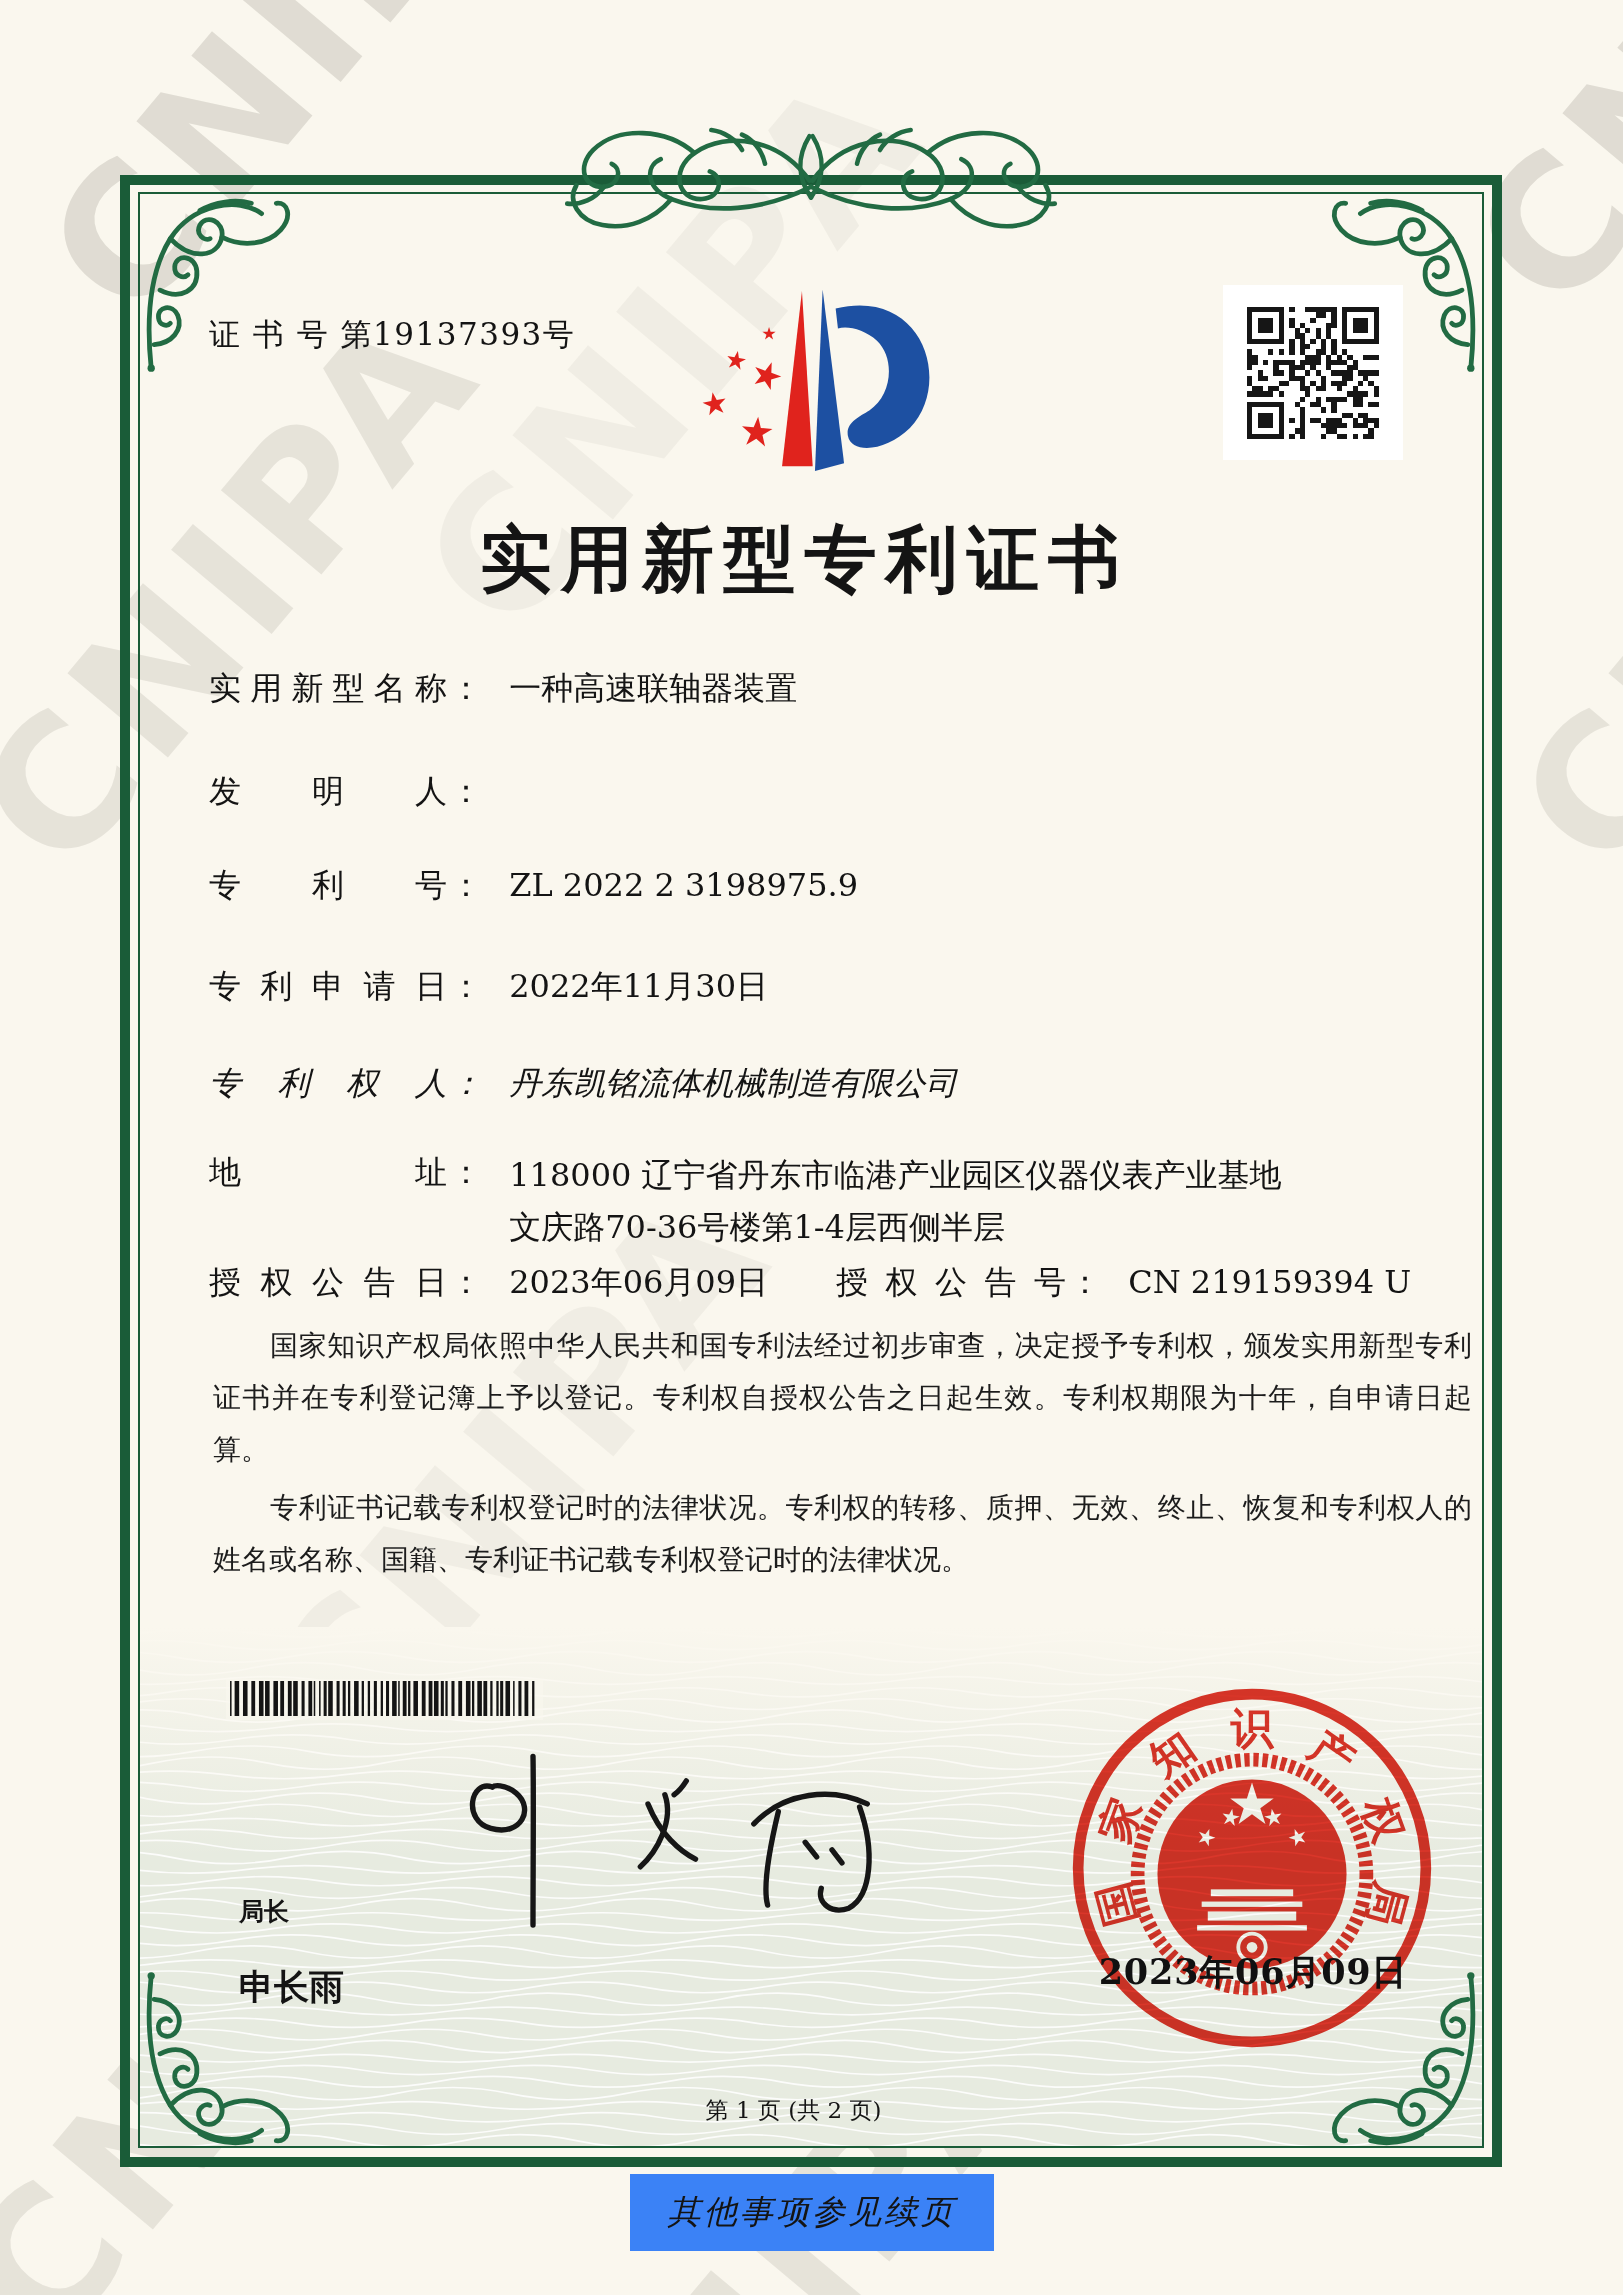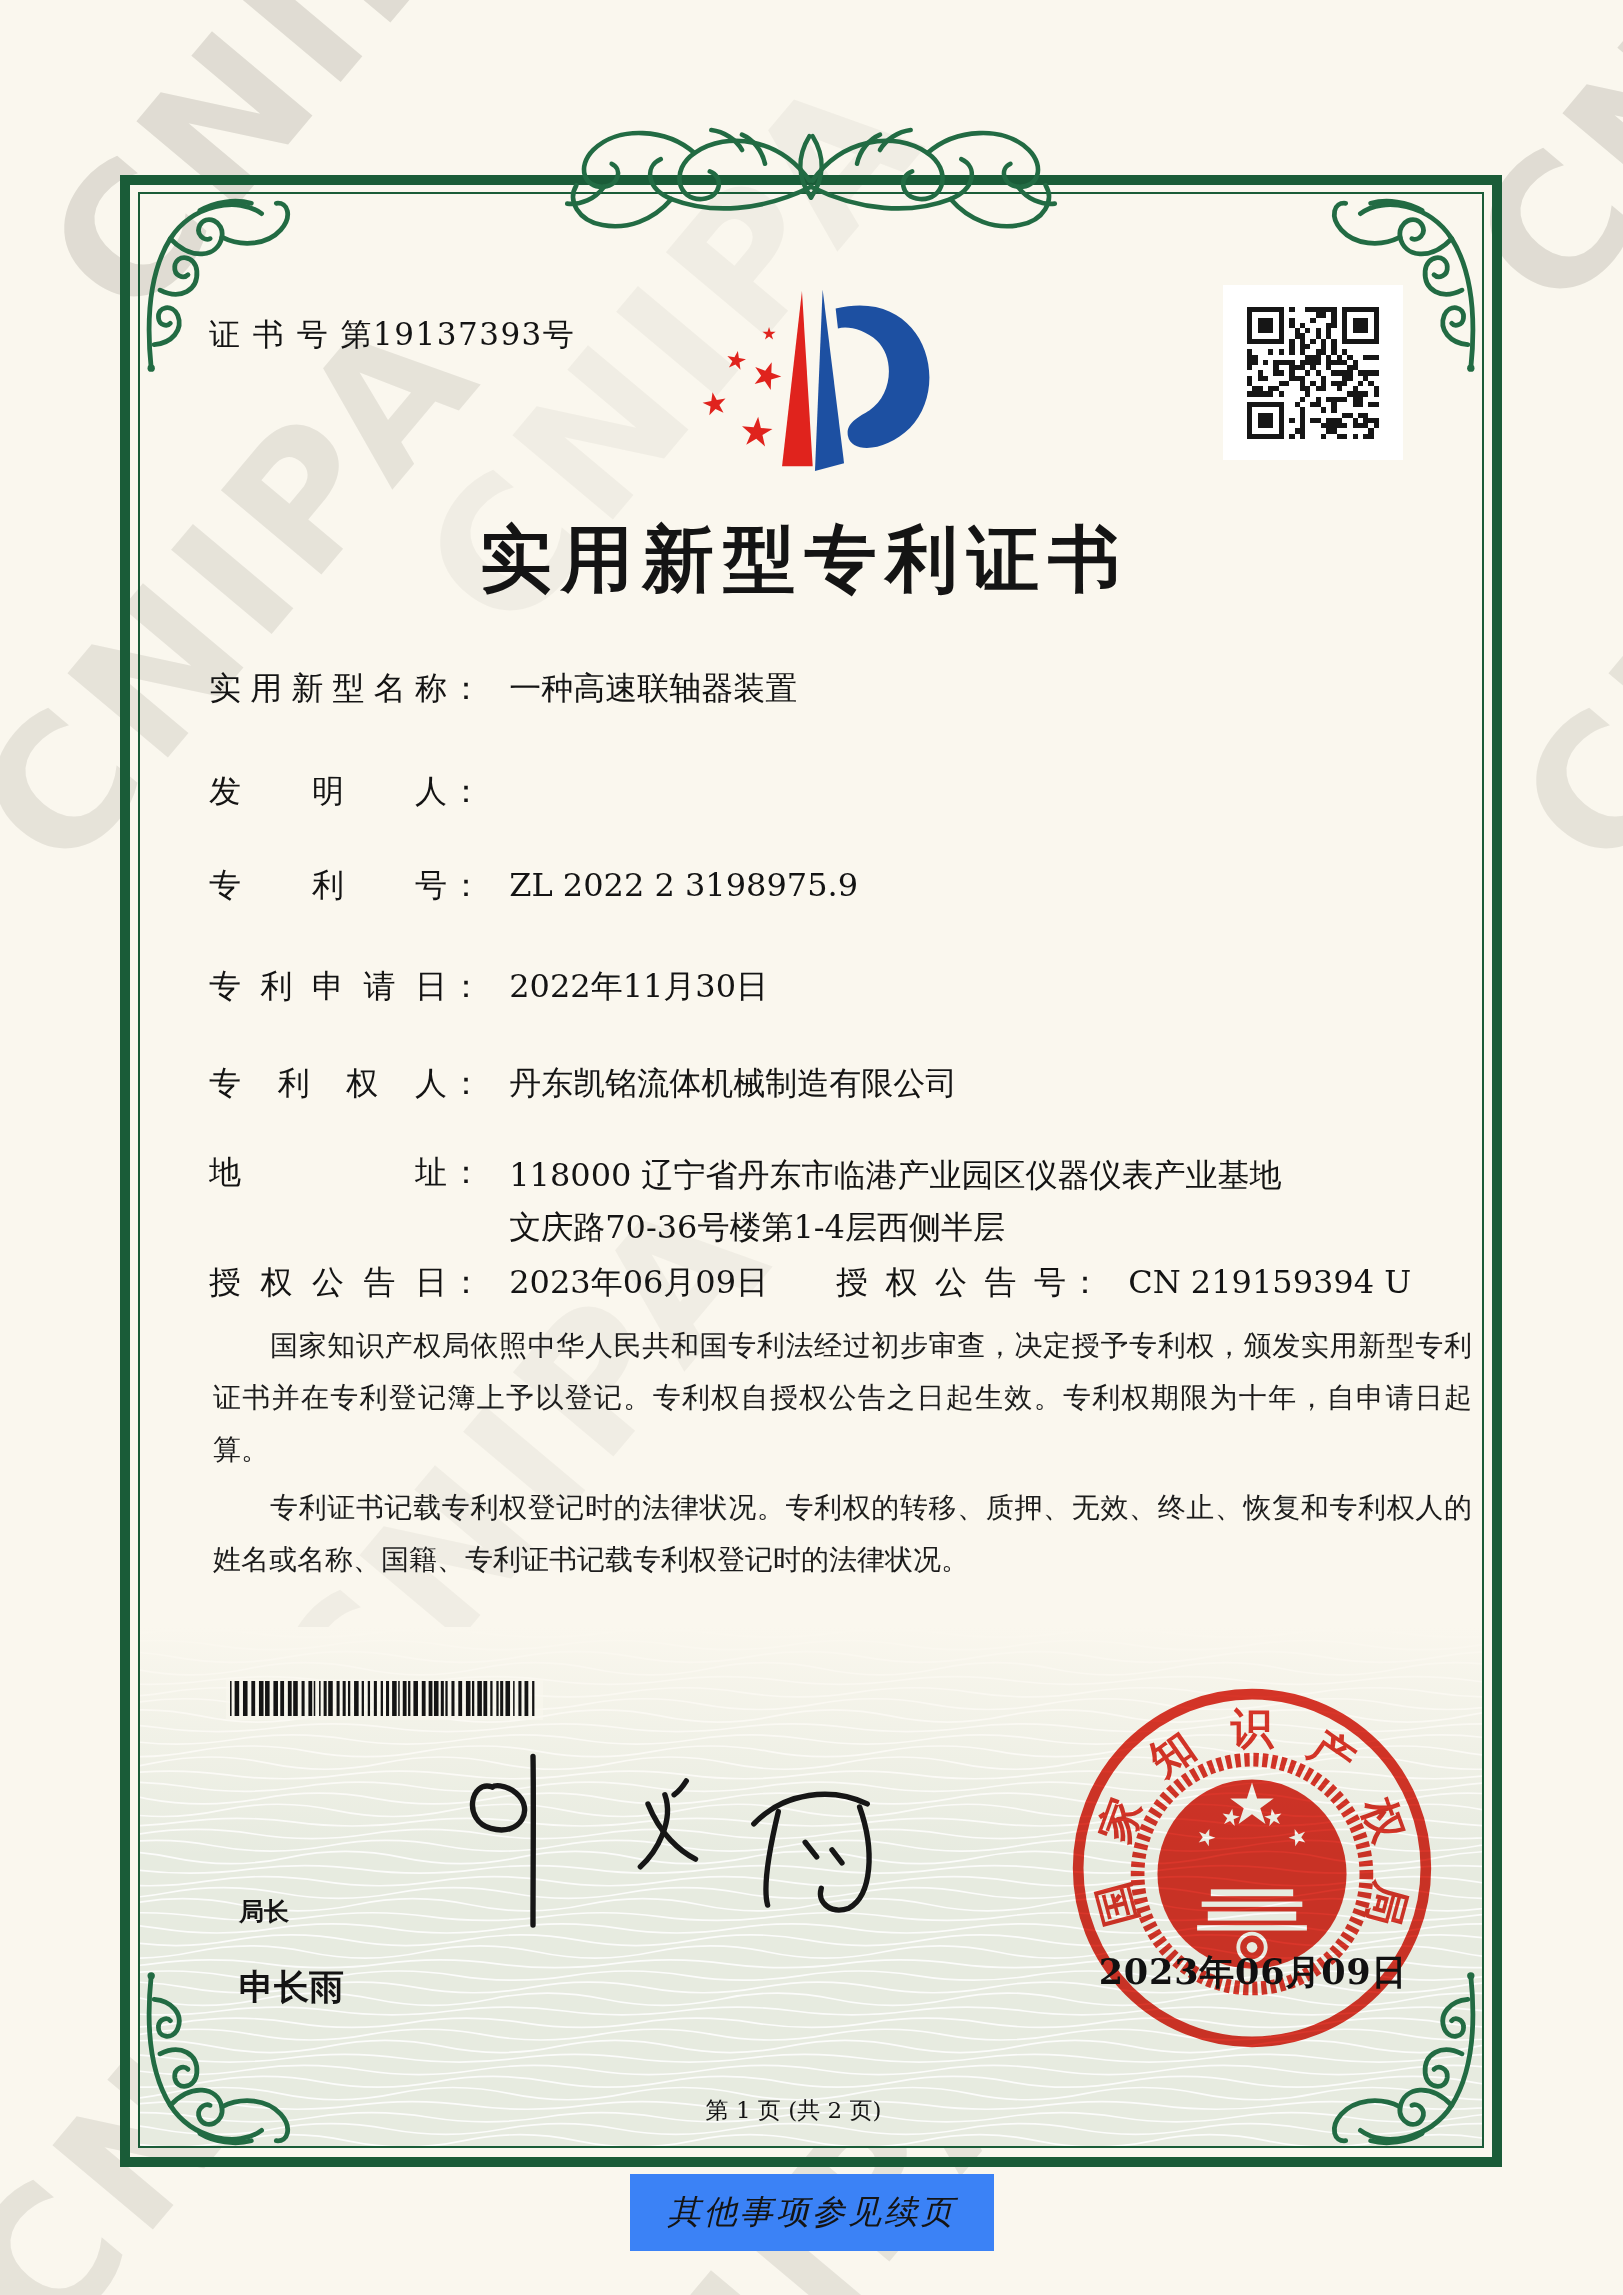--- a/index.html
+++ b/index.html
@@ -535,21 +535,21 @@
 <div class="frow" style="top:862px;">
   <div class="flabel">专利号</div>
   <div class="fcolon">：</div>
   <div class="fvalue">ZL 2022 2 3198975.9</div>
 </div>
 <div class="frow" style="top:963px;">
   <div class="flabel">专利申请日</div>
   <div class="fcolon">：</div>
   <div class="fvalue">2022年11月30日</div>
 </div>
-<div class="frow" style="top:1060px;">
+<div class="frow" style="top:1060px;font-style:italic;">
   <div class="flabel">专利权人</div>
   <div class="fcolon">：</div>
   <div class="fvalue">丹东凯铭流体机械制造有限公司</div>
 </div>
 <div class="frow" style="top:1149px;">
   <div class="flabel">地址</div>
   <div class="fcolon">：</div>
   <div class="fvalue">
     <div class="vline">118000 辽宁省丹东市临港产业园区仪器仪表产业基地</div>
     <div class="vline">文庆路70-36号楼第1-4层西侧半层</div>

